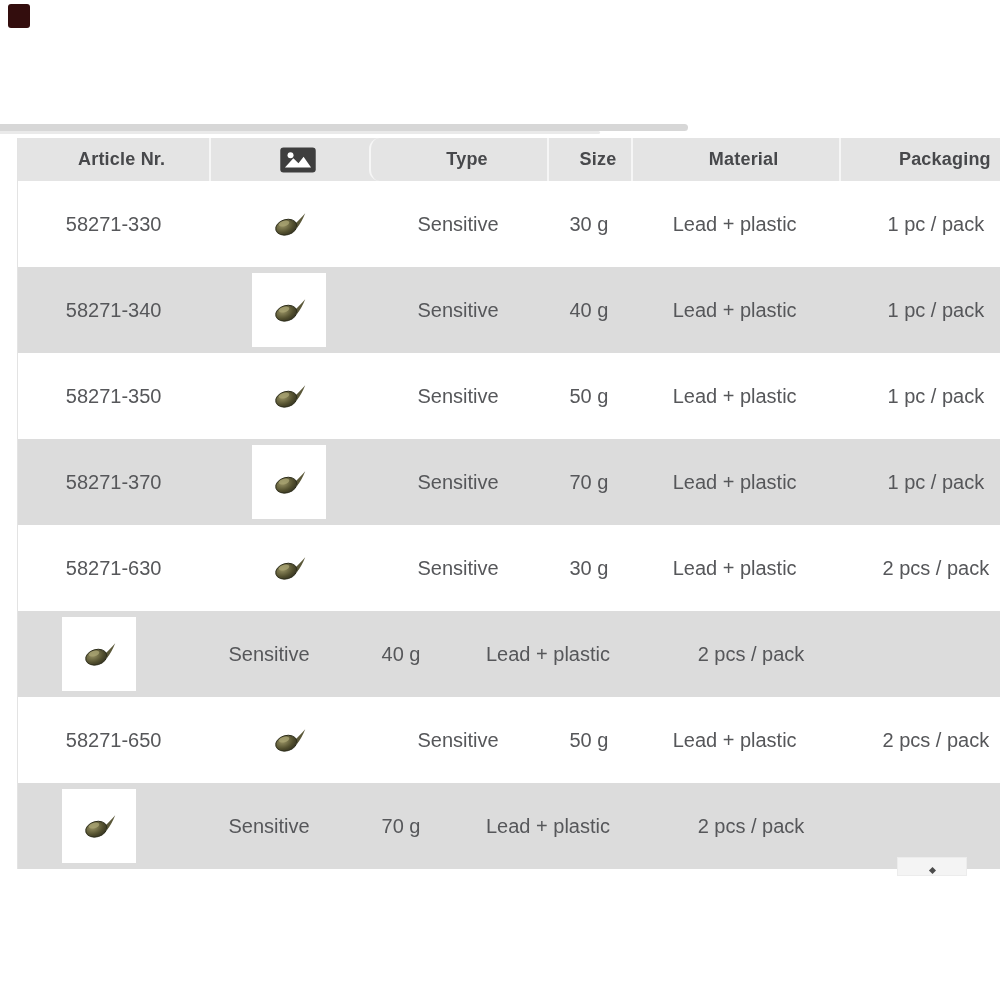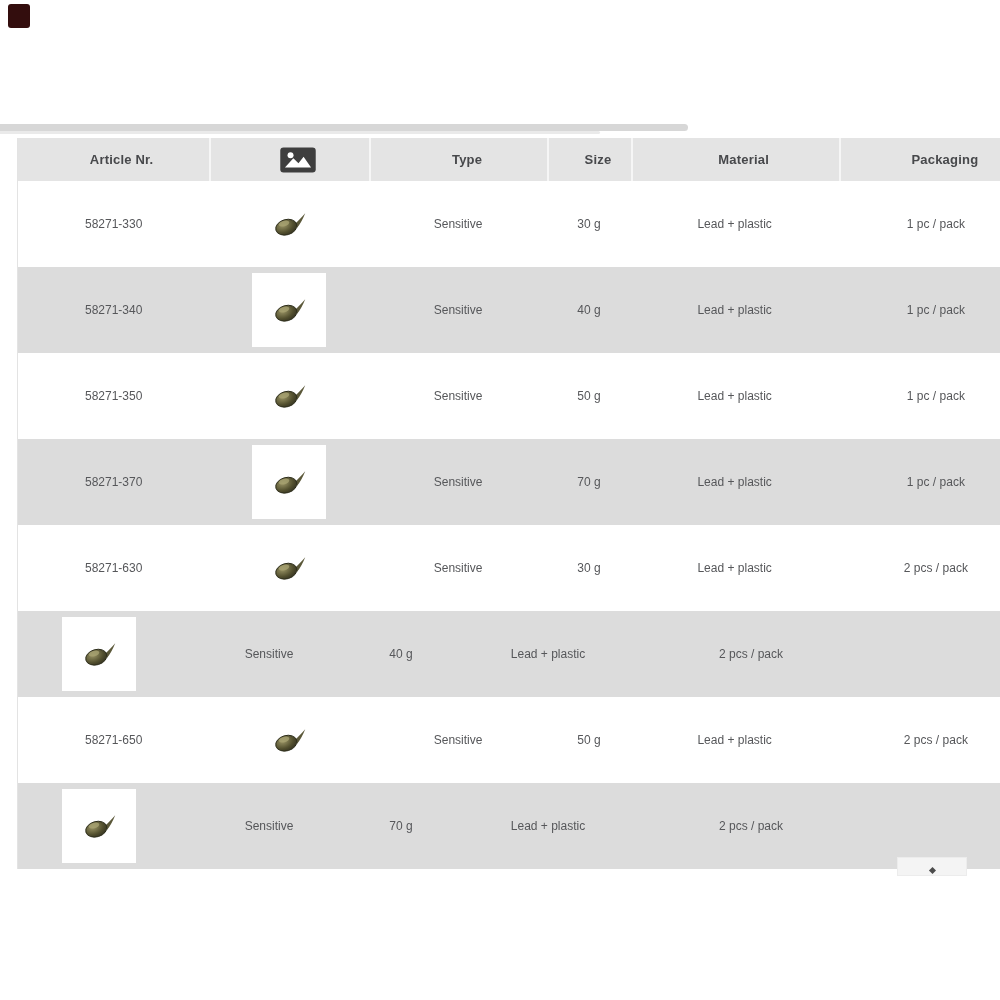--- a/index.html
+++ b/index.html
@@ -39,42 +39,42 @@
     width: 1015px;
     border-left: 1px solid #e3e3e3;
   }
   .thead {
     display: flex; height: 43px;
     background: #e4e4e4;
   }
   .th {
     display: flex; align-items: center; justify-content: center;
     height: 100%; box-sizing: border-box;
-    font-weight: bold; font-size: 13px; color: #47484b;
+    font-weight: bold; font-size: 18px; color: #47484b;
     letter-spacing: 0.2px;
     padding-left: 16px;
   }
   .th + .th { border-left: 2px solid rgba(255,255,255,0.65); }
 
   .c-article   { width: 193px; }
   .c-image     { width: 161px; }
-  .c-type      { width: 180px; }
+  .c-type      { width: 180px; border-radius: 11px; }
   .c-size      { width: 84px; }
   .c-material  { width: 210px; }
   .c-packaging { width: 196px; }
 
   .row {
     display: flex; height: 86px;
     background: #ffffff;
   }
   .row.alt { background: #dcdcdc; }
   .cell {
     display: flex; align-items: center; justify-content: center;
     box-sizing: border-box;
-    font-size: 12px; color: #56575a;
+    font-size: 20px; color: #56575a;
   }
   .thumb {
     width: 74px; height: 74px;
     display: flex; align-items: center; justify-content: center;
     background: transparent;
   }
   .row.alt .thumb { background: #ffffff; }
   .weight-svg { display: block; }
 
   

